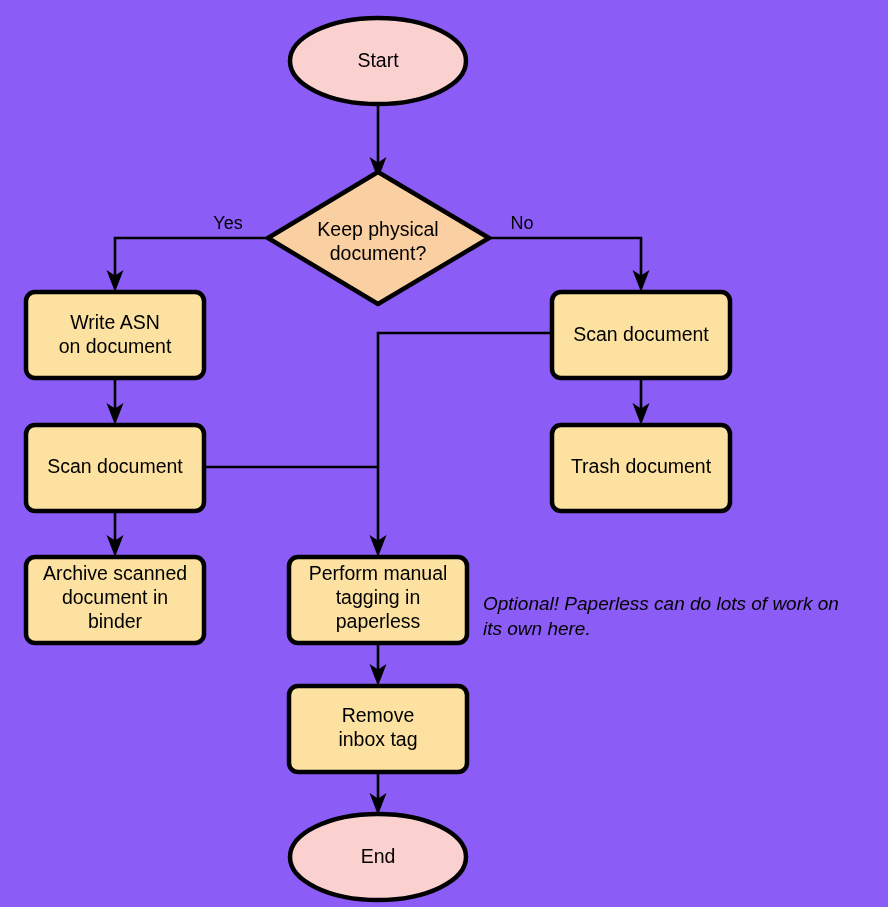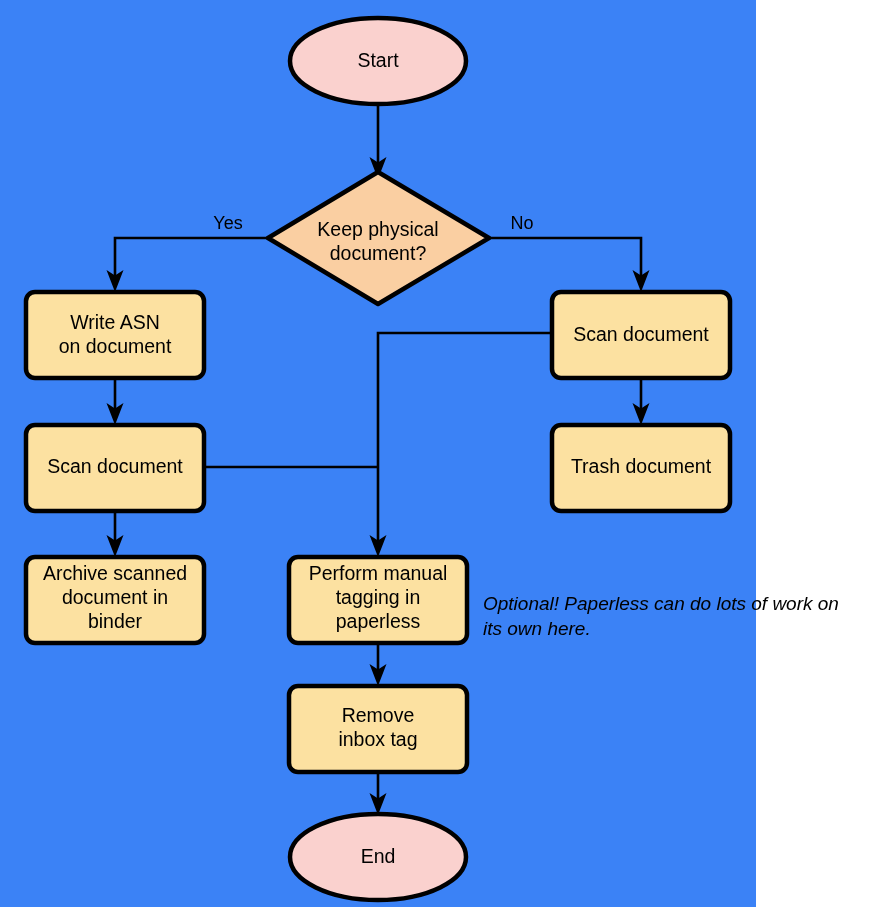--- a/index.html
+++ b/index.html
@@ -9,23 +9,23 @@
     background: #ffffff;
   }
   body {
     font-family: "Liberation Sans", sans-serif;
     width: 888px;
     height: 907px;
     overflow: hidden;
   }
   #flow-root {
     position: relative;
-    width: 756px;
+    width: 888px;
     height: 907px;
-    background: #3b82f6;
+    background: #8b5cf6;
     text-decoration: underline;
   }
   svg#flow-svg {
     position: absolute;
     left: 0;
     top: 0;
     width: 888px;
     height: 907px;
   }
   .node-text {

